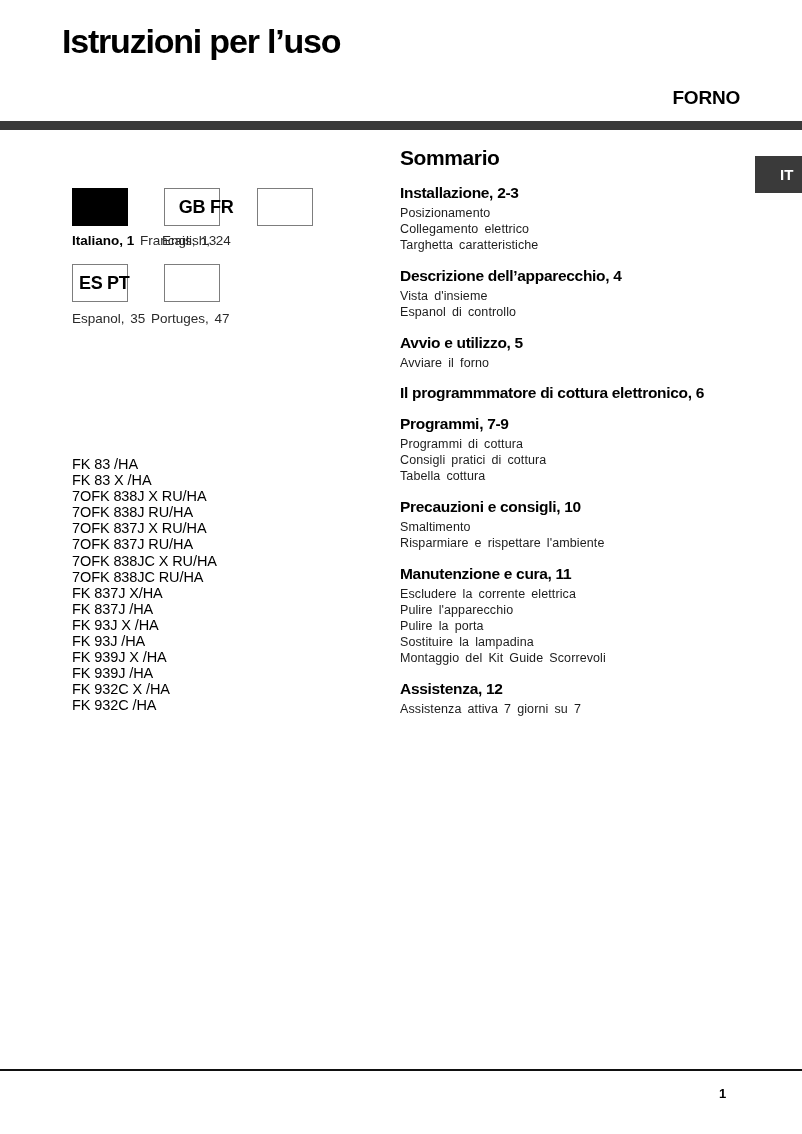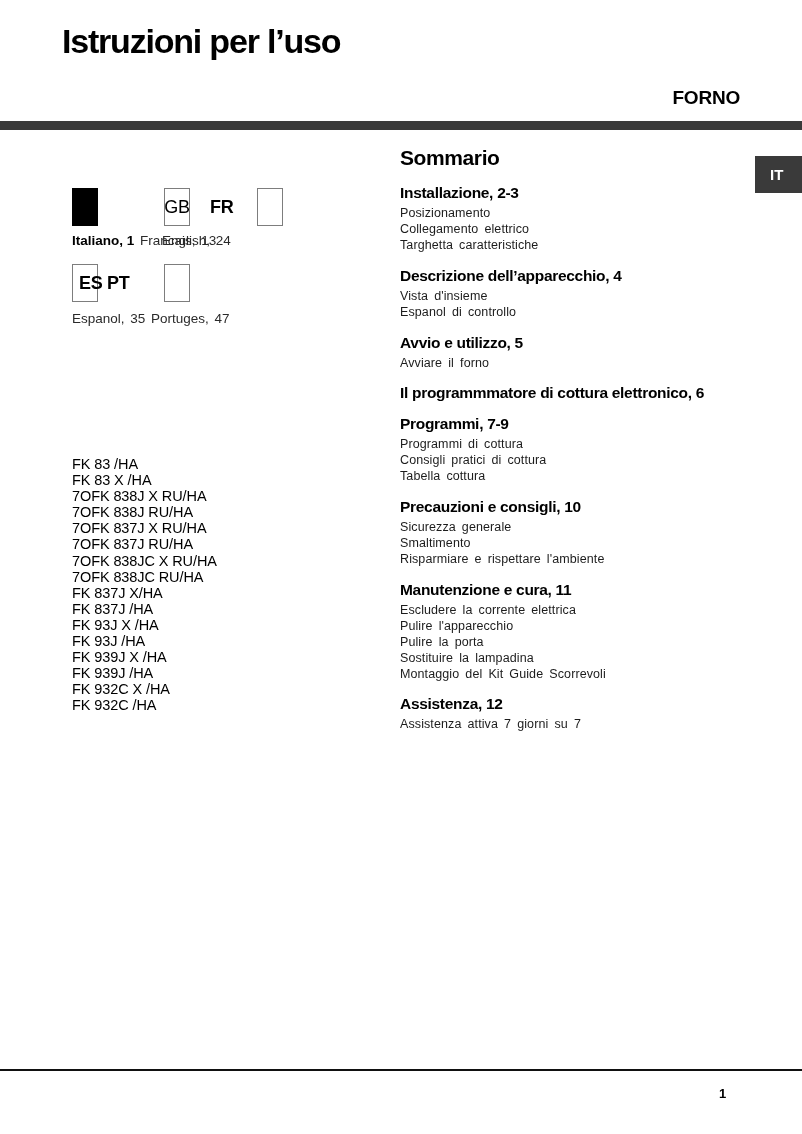--- a/index.html
+++ b/index.html
@@ -24,29 +24,29 @@
     font-size: 19px; font-weight: bold; letter-spacing: -0.2px; text-align: right;
   }
   .top-bar {
     position: absolute; left: 0; top: 121px;
     width: 802px; height: 9px; background: #3a3a3a;
   }
   .it-badge {
     position: absolute; right: 0; top: 156px;
     width: 47px; height: 37px; background: #3a3a3a;
     color: #fff; font-weight: bold; font-size: 15px;
-    display: flex; align-items: center; padding-left: 15px;
+    display: flex; align-items: center; padding-left: 25px;
   }
 
   
   .flag-box {
-    position: absolute; width: 26px; height: 38px;
+    position: absolute; width: 56px; height: 38px;
     border: 1px solid #7d7d7d; background: #fff;
     display: flex; align-items: center; justify-content: center;
-    font-weight: normal; font-size: 18px; letter-spacing: -0.3px;
+    font-weight: bold; font-size: 18px; letter-spacing: -0.3px;
   }
   .flag-box.filled { background: #000; border-color: #000; }
   .flag-label {
     position: absolute; height: 38px; display: flex; align-items: center;
     font-weight: bold; font-size: 18px; letter-spacing: -0.3px; white-space: nowrap;
     z-index: 2;
   }
   .lang-caption { position: absolute; font-size: 13.5px; white-space: nowrap; }
   .lang-caption .bold { font-weight: bold; }
   .overlap-text { position: absolute; font-size: 13.5px; color: #2a2a2a; white-space: nowrap; word-spacing: 2px; }
@@ -156,21 +156,20 @@
           <h3>Il programmmatore di cottura elettronico, 6</h3>
         </div>
         <div class="toc-section">
           <h3>Programmi, 7-9</h3>
           <div class="toc-item">Programmi di cottura</div>
           <div class="toc-item">Consigli pratici di cottura</div>
           <div class="toc-item">Tabella cottura</div>
         </div>
         <div class="toc-section">
           <h3>Precauzioni e consigli, 10</h3>
-          <div class="toc-item">Sicurezza generale</div>
           <div class="toc-item">Smaltimento</div>
           <div class="toc-item">Risparmiare e rispettare l'ambiente</div>
         </div>
         <div class="toc-section">
           <h3>Manutenzione e cura, 11</h3>
           <div class="toc-item">Escludere la corrente elettrica</div>
           <div class="toc-item">Pulire l'apparecchio</div>
           <div class="toc-item">Pulire la porta</div>
           <div class="toc-item">Sostituire la lampadina</div>
           <div class="toc-item">Montaggio del Kit Guide Scorrevoli</div>

